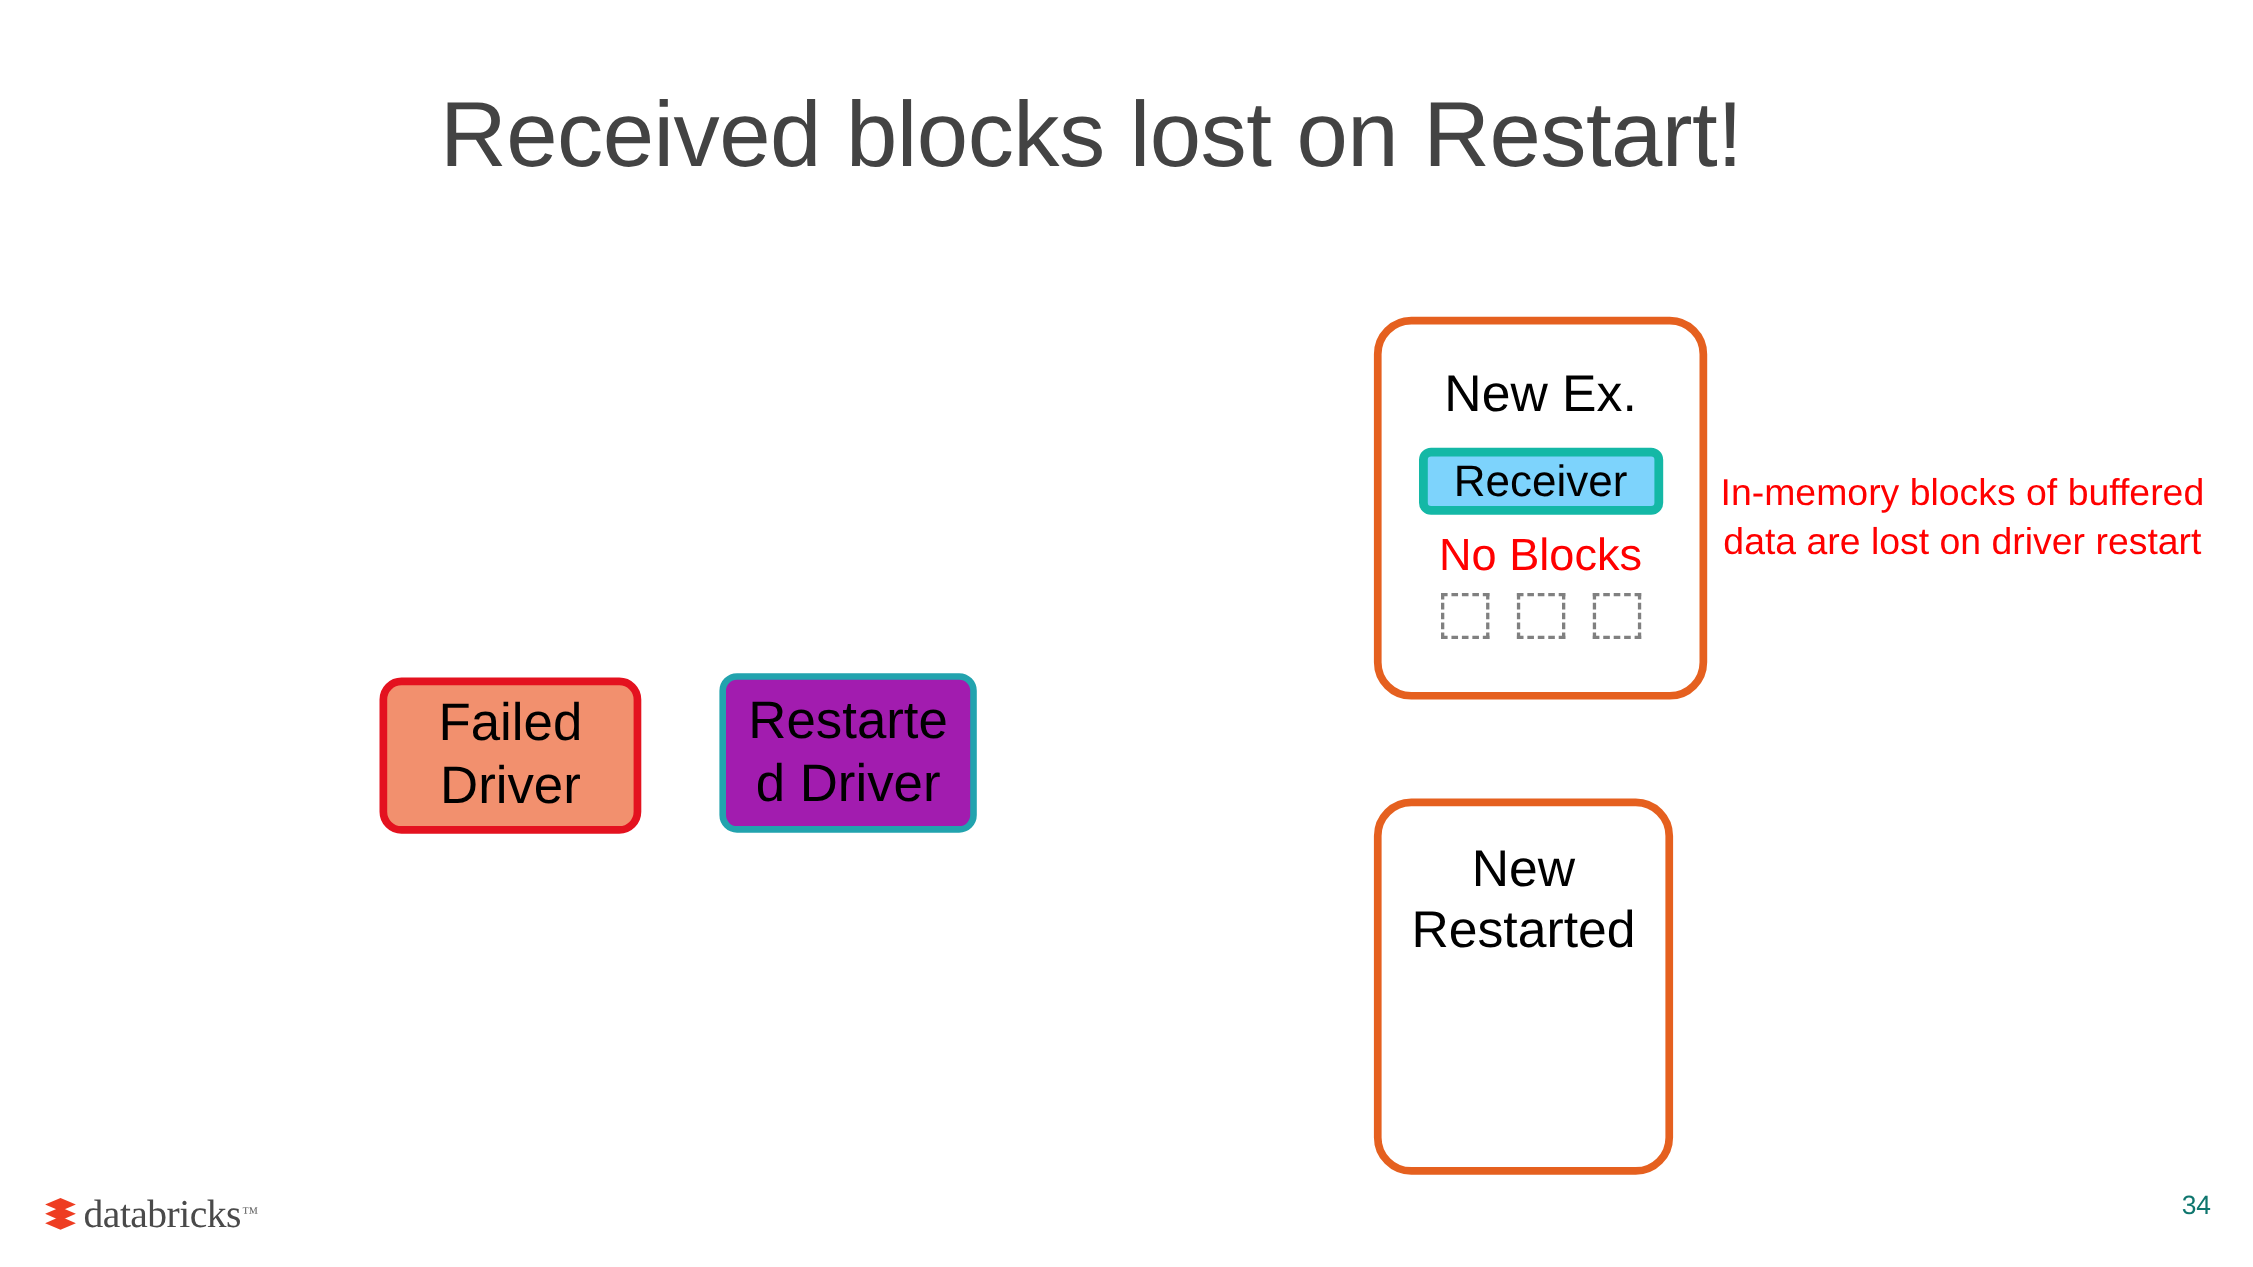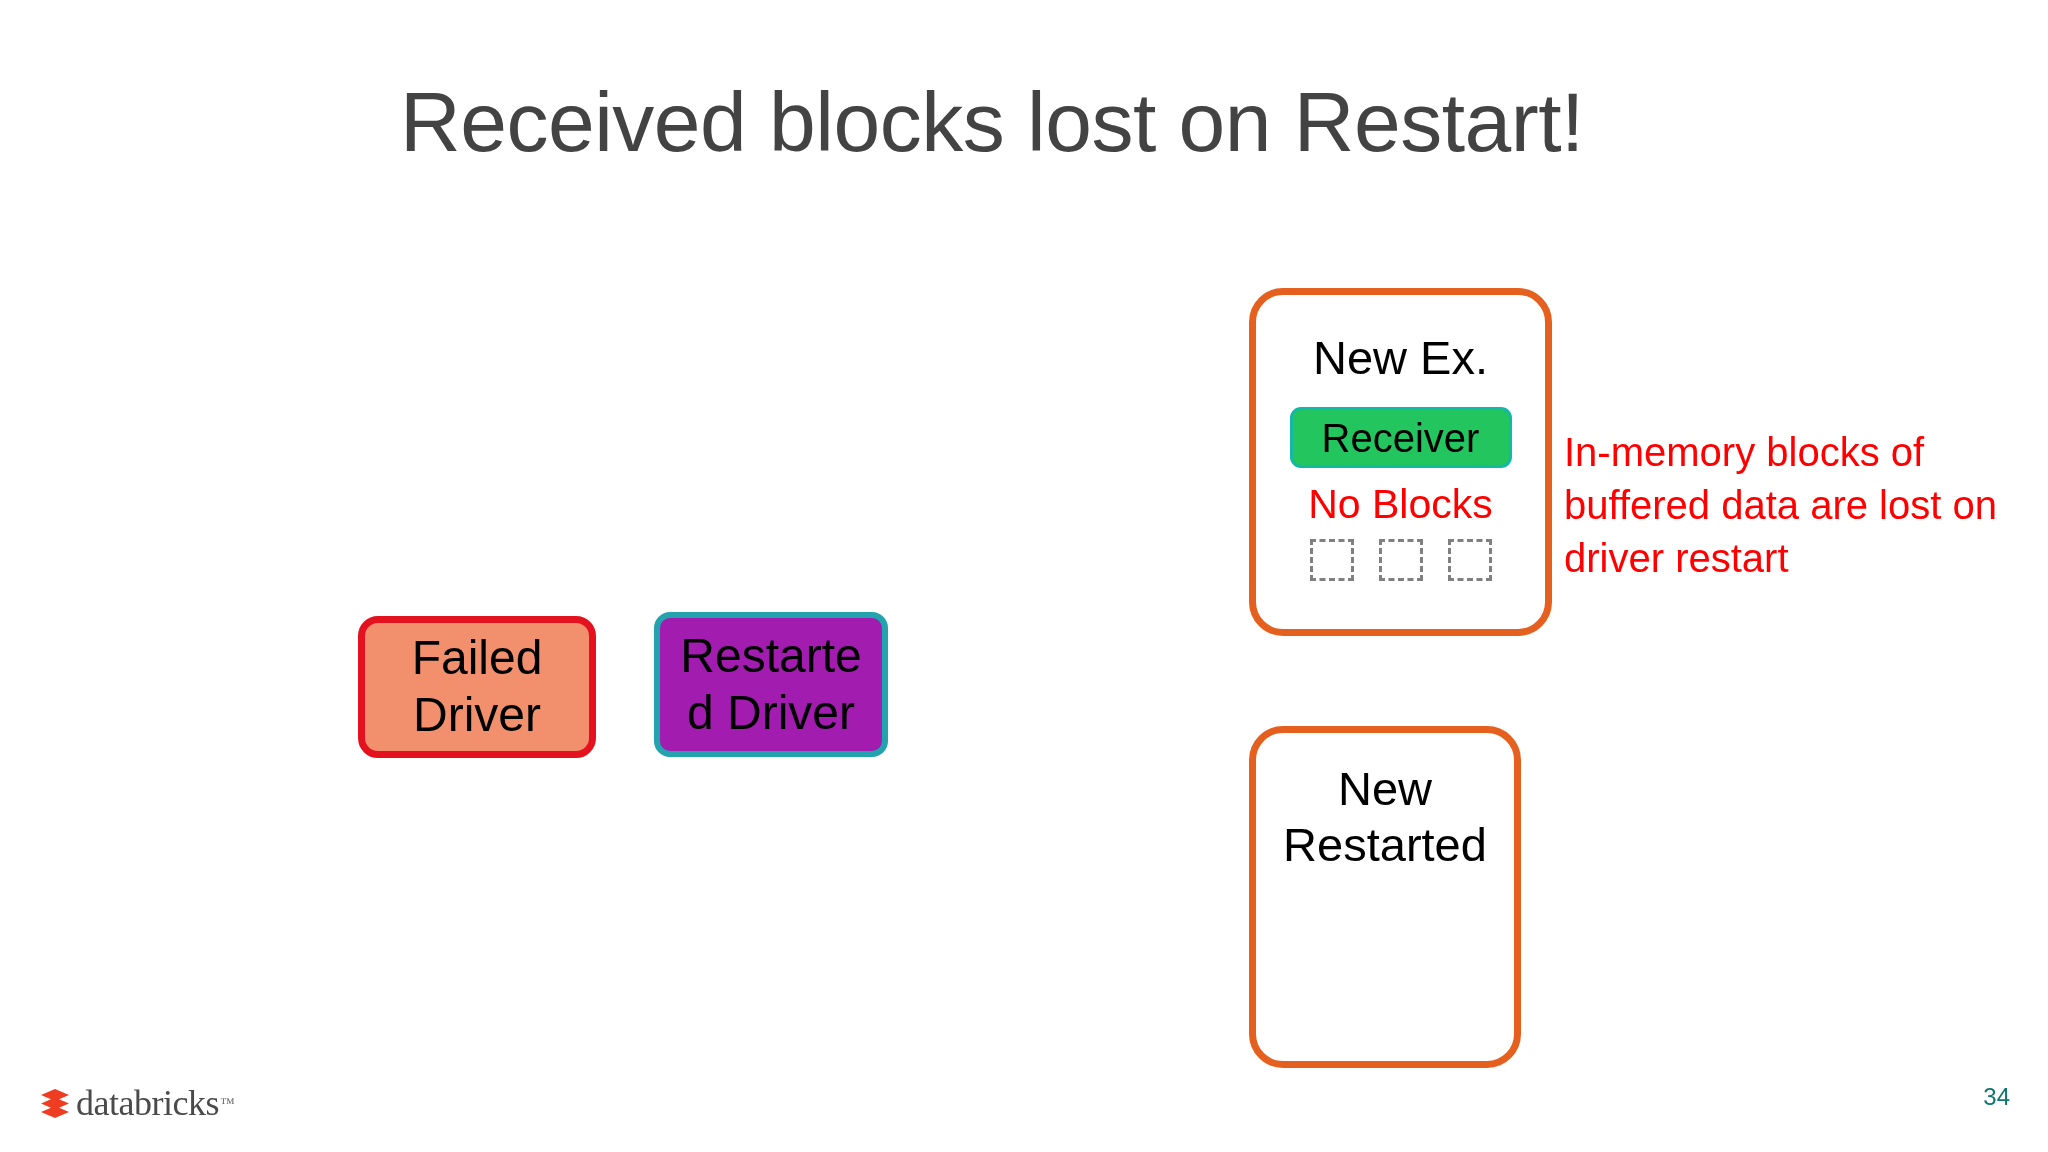--- a/index.html
+++ b/index.html
@@ -47,21 +47,21 @@
     color: #000000;
     font-size: 46px;
     line-height: 1.14;
     text-align: center;
     width: 100%;
     word-break: break-word;
   }
 
   
   #failed-driver-box {
-    left: 358px;
+    left: 345px;
     top: 616px;
     width: 238px;
     height: 142px;
     background: #F2906E;
     border: 7px solid #E4121F;
     border-radius: 20px;
     justify-content: center;
   }
   #failed-driver-box .node-label {
     font-size: 48px;
@@ -102,23 +102,23 @@
     font-size: 47px;
     color: #000;
     line-height: 1.15;
     margin-top: 4px;
   }
   #receiver-box {
     box-sizing: border-box;
     width: 222px;
     height: 61px;
     margin-top: 22px;
-    border: 3px solid #14b8a6;
+    border: 8px solid #14b8a6;
     border-radius: 11px;
-    background: #22c55e;
+    background: #7dd3fc;
     display: flex;
     align-items: center;
     justify-content: center;
   }
   #receiver-label {
     font-size: 40px;
     color: #000;
     line-height: 1;
   }
   #no-blocks-label {
@@ -158,23 +158,23 @@
     line-height: 1.2;
   }
 
   
   #annotation-text {
     position: absolute;
     left: 1564px;
     top: 426px;
     width: 440px;
     color: #FF0000;
-    font-size: 40px;
+    font-size: 34px;
     line-height: 1.32;
-    text-align: left;
+    text-align: center;
   }
 
   
   #brand-logo {
     position: absolute;
     left: 38px;
     top: 1082px;
     display: flex;
     align-items: center;
     height: 42px;

